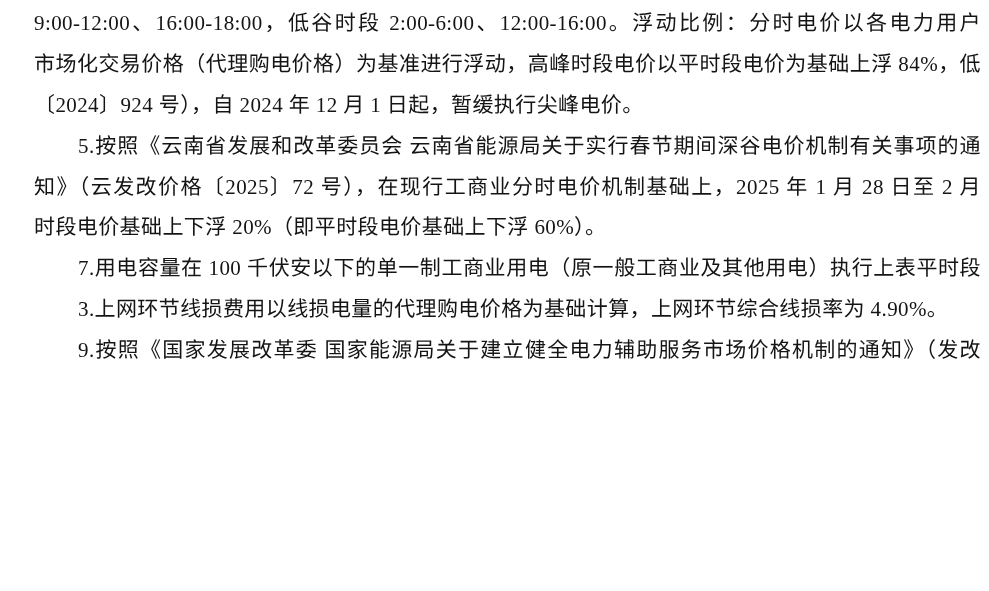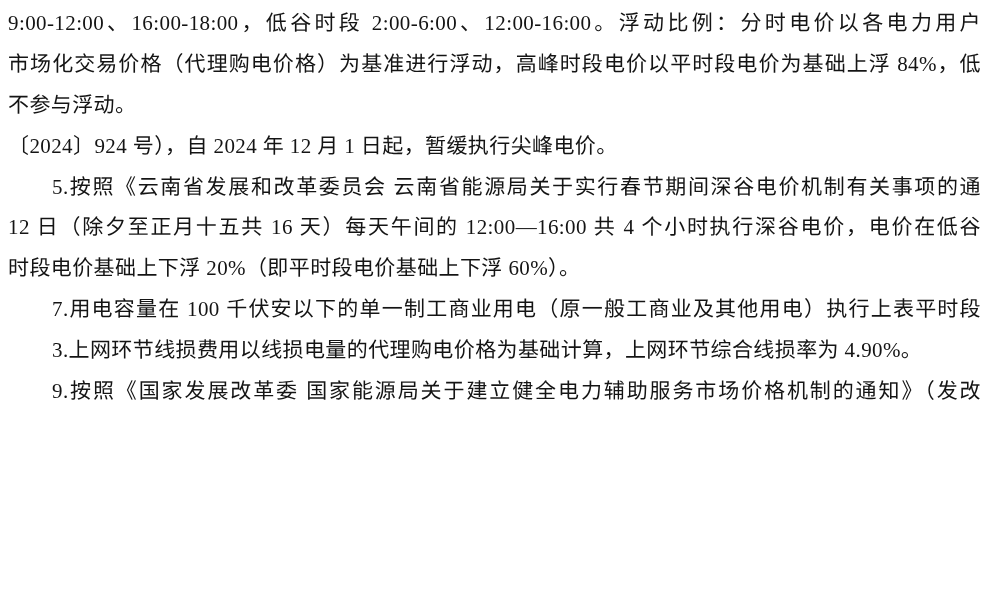--- a/index.html
+++ b/index.html
@@ -22,39 +22,39 @@
     background: #ffffff;
   }
   .doc-line {
     height: 40.9px;
     line-height: 40.9px;
     font-size: 21px;
     letter-spacing: 0.4px;
     white-space: nowrap;
     overflow: hidden;
     text-align: left;
+    margin-left: 26px;
   }
   
   .doc-line.fill {
     white-space: normal;
     text-align: justify;
     text-align-last: justify;
   }
   
   .doc-line.indent {
     text-indent: 44px;
   }
 </style>
 </head>
 <body>
 
 <div class="doc-page">
   <div class="doc-line fill">9:00-12:00、16:00-18:00，低谷时段 2:00-6:00、12:00-16:00。浮动比例：分时电价以各电力用户</div>
   <div class="doc-line fill">市场化交易价格（代理购电价格）为基准进行浮动，高峰时段电价以平时段电价为基础上浮 84%，低</div>
-  <div class="doc-line">不参与浮动。</div>
   <div class="doc-line">〔2024〕924 号），自 2024 年 12 月 1 日起，暂缓执行尖峰电价。</div>
   <div class="doc-line fill indent">5.按照《云南省发展和改革委员会 云南省能源局关于实行春节期间深谷电价机制有关事项的通</div>
-  <div class="doc-line fill">12 日（除夕至正月十五共 16 天）每天午间的 12:00—16:00 共 4 个小时执行深谷电价，电价在低谷</div>
+  <div class="doc-line fill">知》（云发改价格〔2025〕72 号），在现行工商业分时电价机制基础上，2025 年 1 月 28 日至 2 月</div>
   <div class="doc-line">时段电价基础上下浮 20%（即平时段电价基础上下浮 60%）。</div>
   <div class="doc-line fill indent">7.用电容量在 100 千伏安以下的单一制工商业用电（原一般工商业及其他用电）执行上表平时段</div>
   <div class="doc-line indent">3.上网环节线损费用以线损电量的代理购电价格为基础计算，上网环节综合线损率为 4.90%。</div>
   <div class="doc-line fill indent">9.按照《国家发展改革委 国家能源局关于建立健全电力辅助服务市场价格机制的通知》（发改</div>
 </div>
 
 </body></html>

